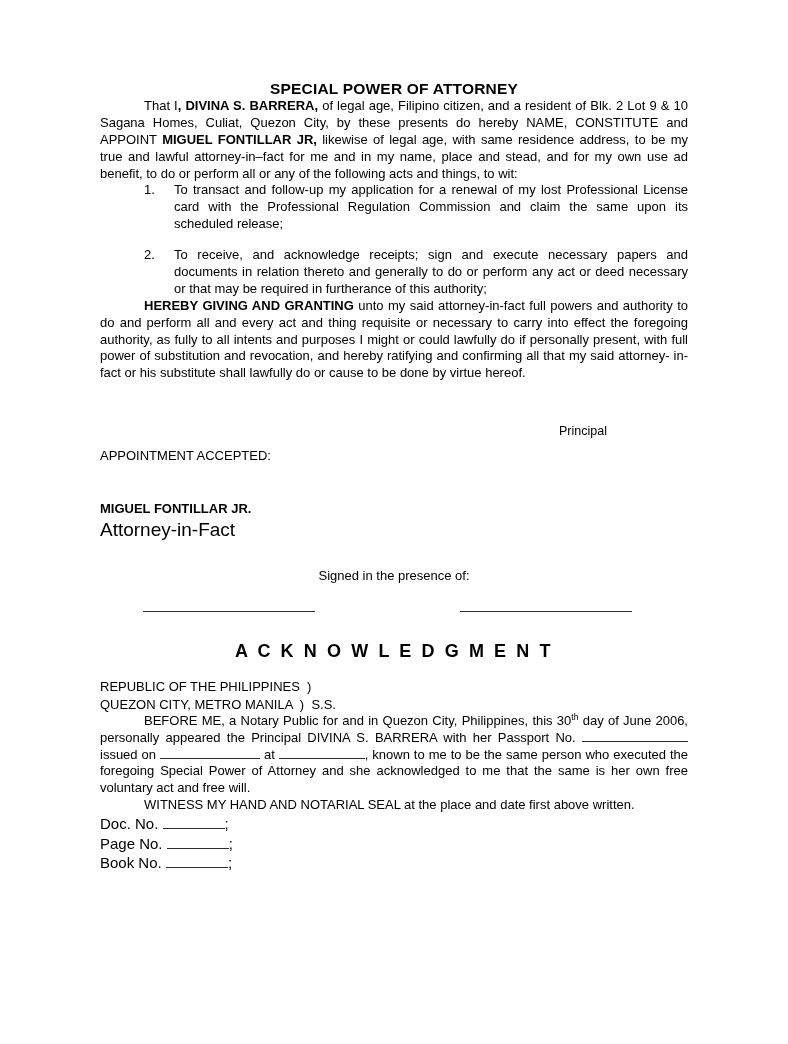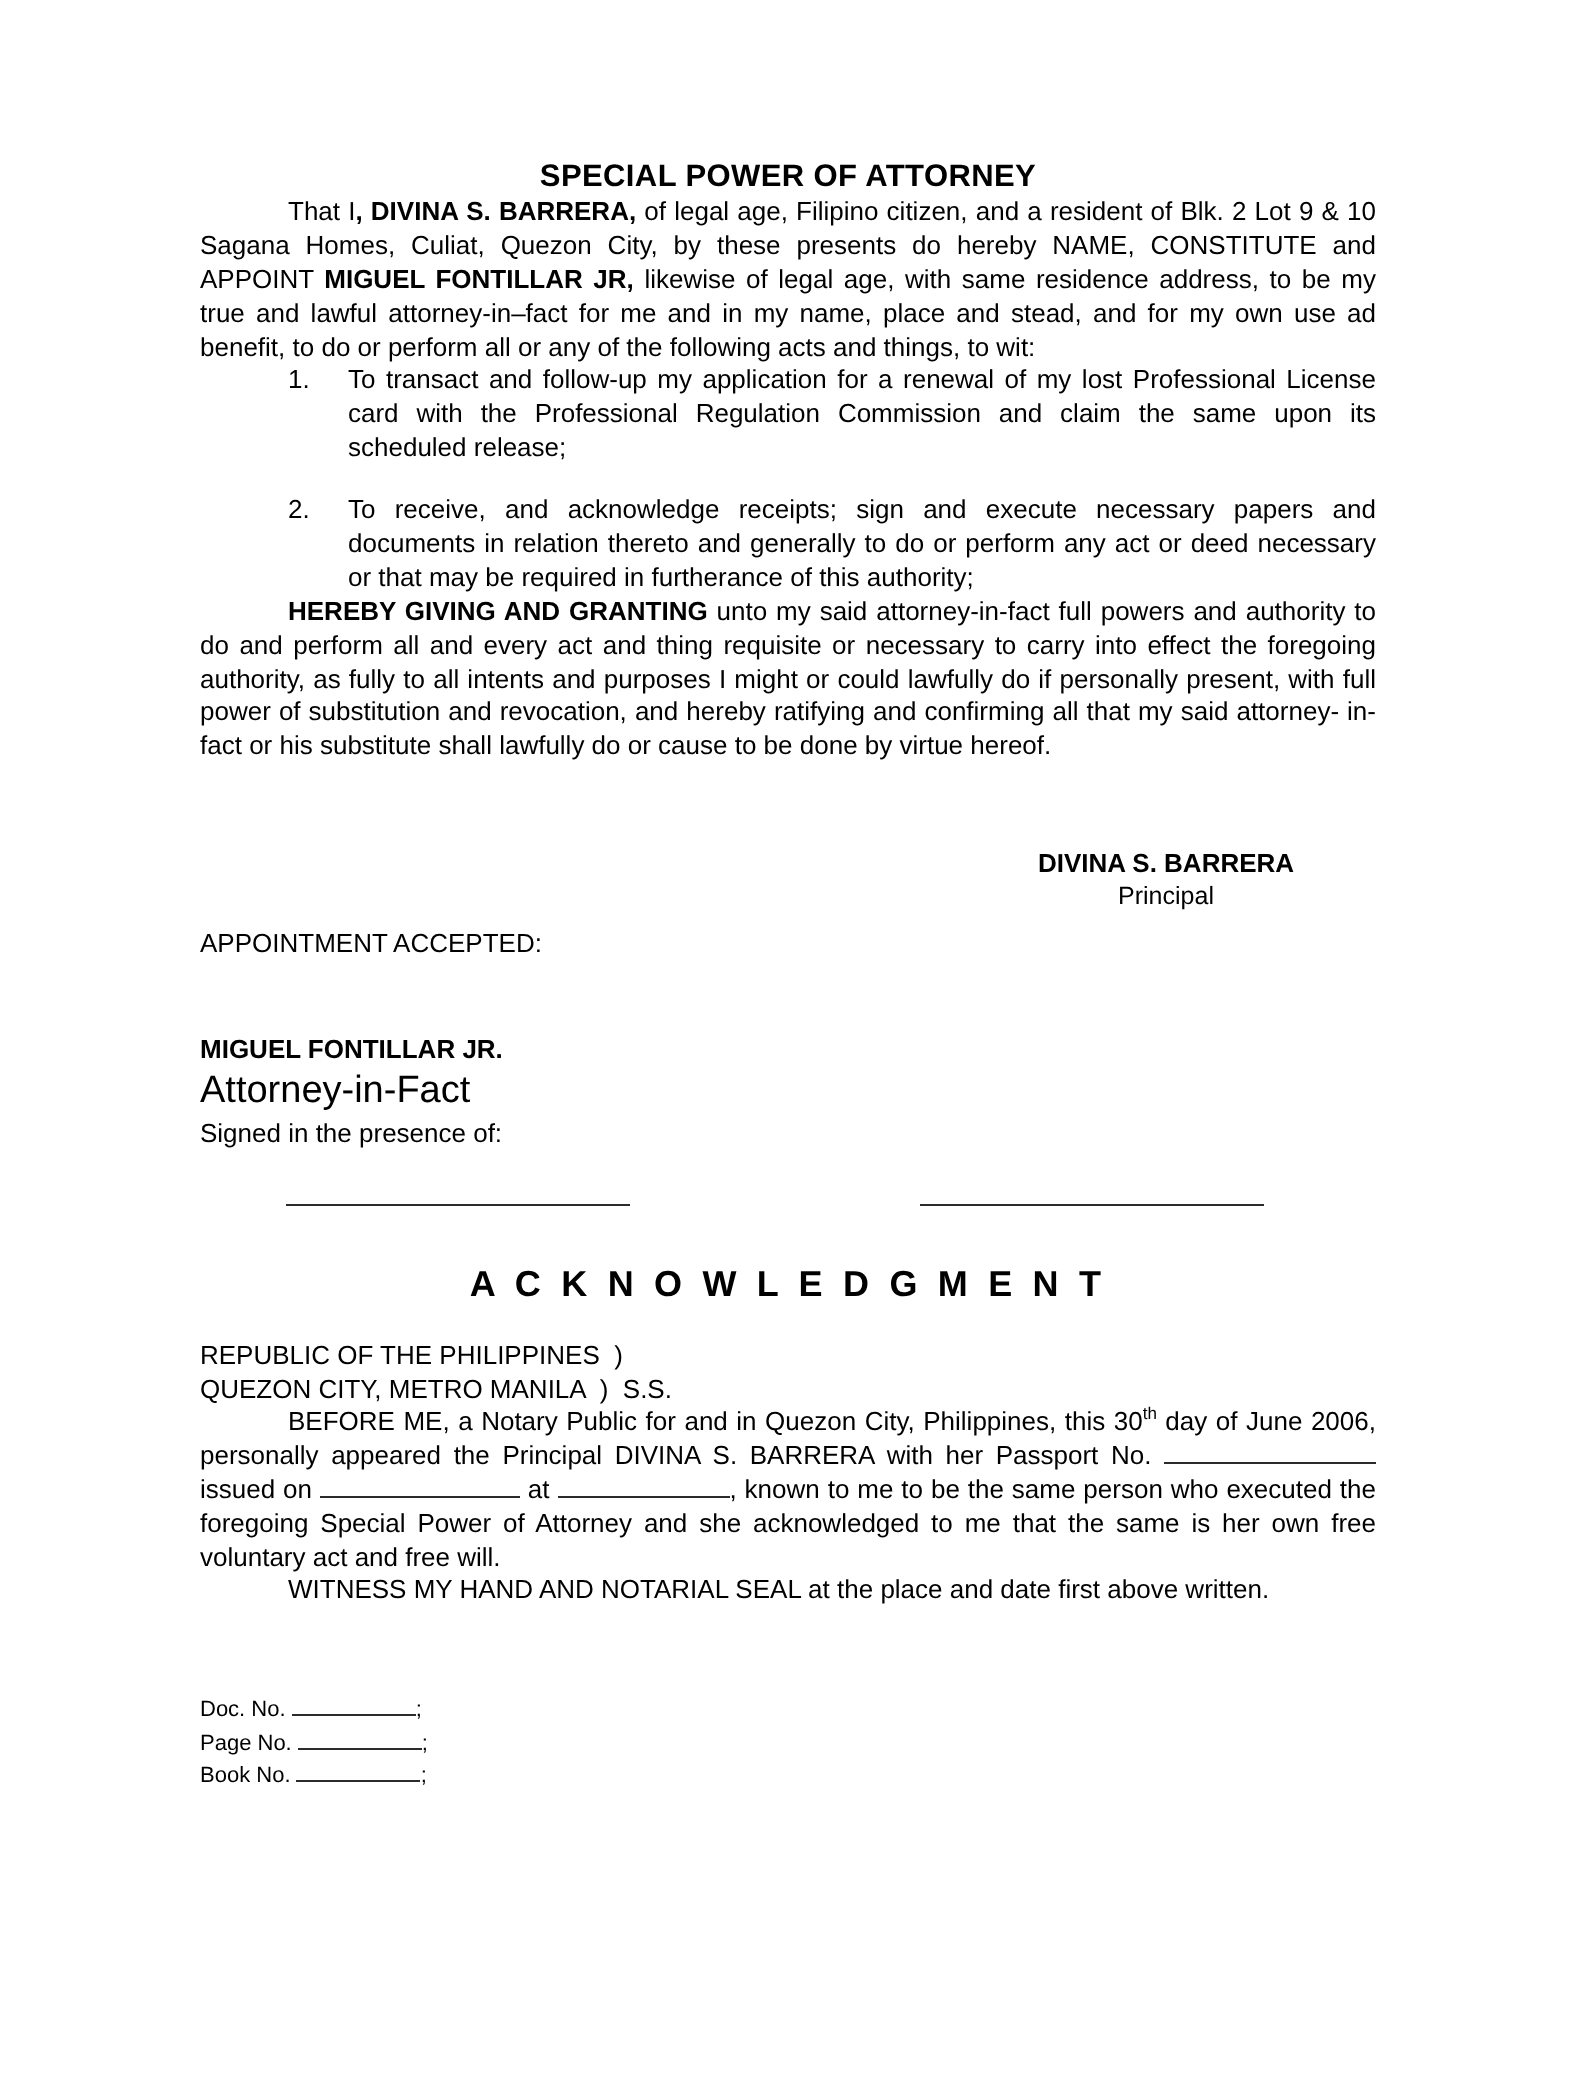--- a/index.html
+++ b/index.html
@@ -108,20 +108,22 @@
     font-weight: bold;
     font-size: 13px;
     line-height: 1.3;
   }
   .attorney-role {
     font-size: 19px;
     line-height: 1.3;
   }
   .signed-presence {
     font-size: 13px;
+    text-align: center;
+    margin-top: 26px;
   }
   .witness-lines {
     position: relative;
     height: 26px;
     margin-top: 16px;
   }
   .sig-line {
     position: absolute;
     top: 12px;
     height: 0;
@@ -143,22 +145,21 @@
     margin-top: 16px;
     white-space: pre;
   }
   .blank-s  { display: inline-block; border-bottom: 1.2px solid #2b2b2b; height: 11px; }
   .b-100 { width: 100px; }
   .b-106 { width: 106px; }
   .b-86  { width: 86px; }
   .b-62  { width: 62px; }
 
   .notarial-block {
-    margin-top: 42px;
-    font-size: 11px;
+    font-size: 15px;
     line-height: 1.30;
   }
   .notarial-block .row { white-space: nowrap; }
 </style>
 </head>
 <body>
 
 <div class="page">
   <div class="content">
 
@@ -169,21 +170,20 @@
 
     <ol class="acts gap-22">
       <li><span class="num">1.</span><span>To transact and follow-up my application for a renewal of my lost Professional License card with the Professional Regulation Commission and claim the same upon its scheduled release;</span></li>
       <li><span class="num">2.</span><span>To receive, and acknowledge receipts; sign and execute necessary papers and documents in relation thereto and generally to do or perform any act or deed necessary or that may be required in furtherance of this authority;</span></li>
     </ol>
 
     <p class="body-par indent gap-26"><strong>HEREBY GIVING AND GRANTING</strong><span> unto my said attorney-in-fact full powers and authority to do and perform all and every act and thing requisite or necessary to carry into effect the foregoing authority, as fully to all intents and purposes I might or could lawfully do if personally present, with full power of substitution and revocation, and hereby ratifying and confirming all that my said attorney- in-fact or his substitute shall lawfully do or cause to be done by virtue hereof.</span></p>
 
 
     <div class="principal-block">
-      <div class="principal-name">DIVINA S. BARRERA</div>
       <div class="principal-role">Principal</div>
     </div>
 
     <div class="appointment-accepted">APPOINTMENT ACCEPTED:</div>
 
     <div class="attorney-block">
       <div class="attorney-name">MIGUEL FONTILLAR JR.</div>
       <div class="attorney-role">Attorney-in-Fact</div>
     </div>
 

